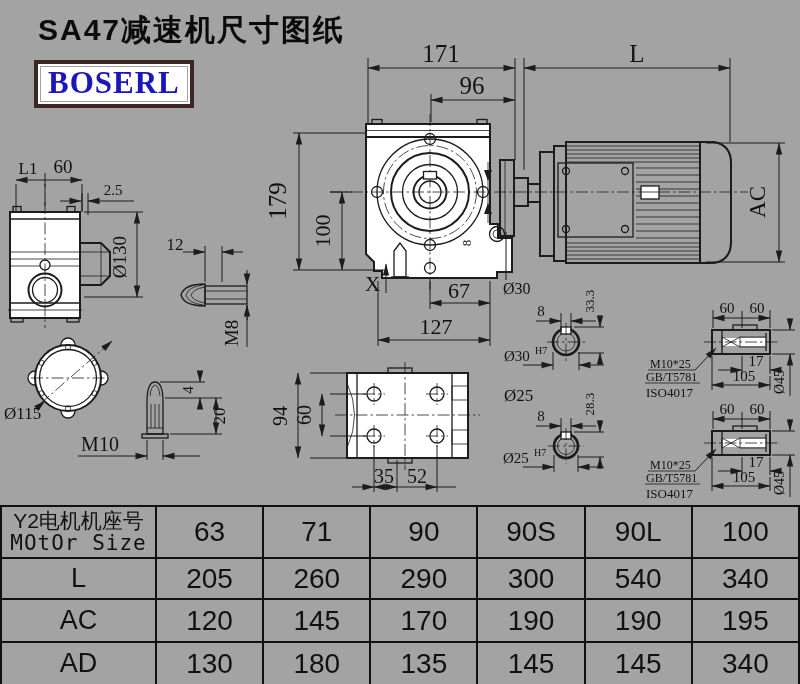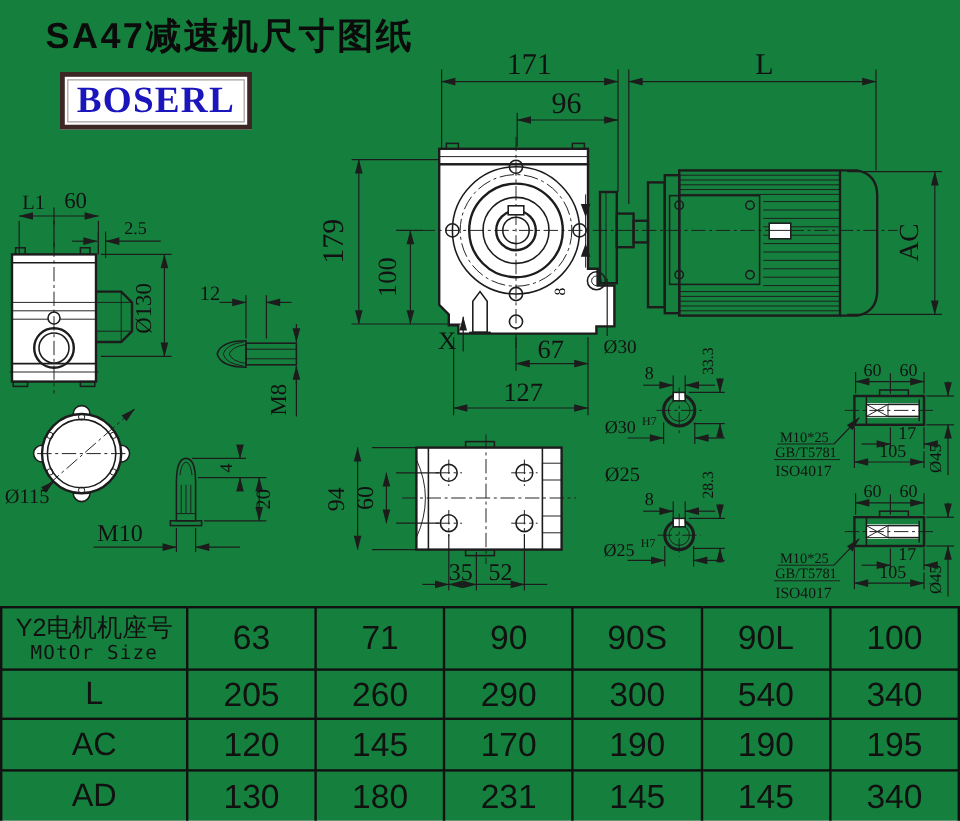--- a/index.html
+++ b/index.html
@@ -1,38 +1,38 @@
 <!DOCTYPE html>
 <html><head>
 <meta charset="utf-8">
 <style>
   html,body{margin:0;padding:0;background:#fff;}
   body{width:800px;height:684px;overflow:hidden;}
-  #page{position:relative;width:800px;height:684px;background:#15803d;font-family:"Liberation Sans",sans-serif;}
+  #page{position:relative;width:800px;height:684px;background:#a3a3a3;font-family:"Liberation Sans",sans-serif;}
   #title{position:absolute;left:38px;top:10px;font-size:30px;font-weight:bold;color:#0b0b0b;letter-spacing:2px;font-family:"Liberation Sans",sans-serif;white-space:nowrap;}
-  #logo{position:absolute;left:50px;top:60px;border:4px solid #3c2725;box-shadow:inset 0 0 0 2px #fff,inset 0 0 0 3px #a99f9f;padding:1px 10px 3px 10px;background:#fff;}
+  #logo{position:absolute;left:34px;top:60px;border:4px solid #3c2725;box-shadow:inset 0 0 0 2px #fff,inset 0 0 0 3px #a99f9f;padding:1px 10px 3px 10px;background:#fff;}
   #logo span{font-family:"Liberation Serif",serif;font-size:31px;font-weight:bold;color:#1b16bb;letter-spacing:1px;}
   svg{position:absolute;left:0;top:0;}
   .ln{stroke:#1c1c1c;stroke-width:2;fill:none;stroke-linejoin:miter;}
   .lnw{stroke:#1c1c1c;stroke-width:2;fill:#fff;stroke-linejoin:miter;}
   .lm{stroke:#1c1c1c;stroke-width:1.3;fill:none;}
   .lmw{stroke:#1c1c1c;stroke-width:1.3;fill:#fff;}
   .lt{stroke:#1c1c1c;stroke-width:0.8;fill:none;}
   .dm{stroke:#1c1c1c;stroke-width:1;fill:none;}
   .cl{stroke:#1c1c1c;stroke-width:0.8;fill:none;stroke-dasharray:12 3 2.5 3;}
   .fl{fill:#1c1c1c;stroke:none;}
   text.d{font-family:"Liberation Serif",serif;fill:#121212;}
   .table-wrap{position:absolute;left:0;top:505px;width:800px;height:145px;}
   table{border-collapse:collapse;width:800px;height:179px;table-layout:fixed;}
   td{border:2.6px solid #111;text-align:center;vertical-align:middle;padding:0;color:#111;}
   td.num,td.val{font-size:28px;font-family:"Liberation Sans",sans-serif;border-radius:12px;}
   td.lbl{font-size:27px;font-family:"Liberation Sans",sans-serif;}
   td.hcell{line-height:1.1;}
   .h1{font-size:21px;letter-spacing:0px;white-space:nowrap;}
-  .h2{font-size:16px;font-family:"DejaVu Sans Mono",monospace;letter-spacing:1px;}
+  .h2{font-size:21px;font-family:"DejaVu Sans Mono",monospace;letter-spacing:1px;}
   tr.r0{height:52px;} tr.r1{height:41px;} tr.r2{height:43px;} tr.r3{height:43px;}
 </style>
 </head>
 <body>
 
 <div id="page">
 
   <div id="title">SA47减速机尺寸图纸</div>
   <div id="logo"><span>BOSERL</span></div>
 
@@ -475,21 +475,21 @@
         <td class="val">145</td>
         <td class="val">170</td>
         <td class="val">190</td>
         <td class="val">190</td>
         <td class="val">195</td>
       </tr>
       <tr class="r3">
         <td class="lbl">AD</td>
         <td class="val">130</td>
         <td class="val">180</td>
-        <td class="val">231</td>
+        <td class="val">135</td>
         <td class="val">145</td>
         <td class="val">145</td>
         <td class="val">340</td>
       </tr>
     </tbody>
       </table>
   </div>
 
 </div>
 

